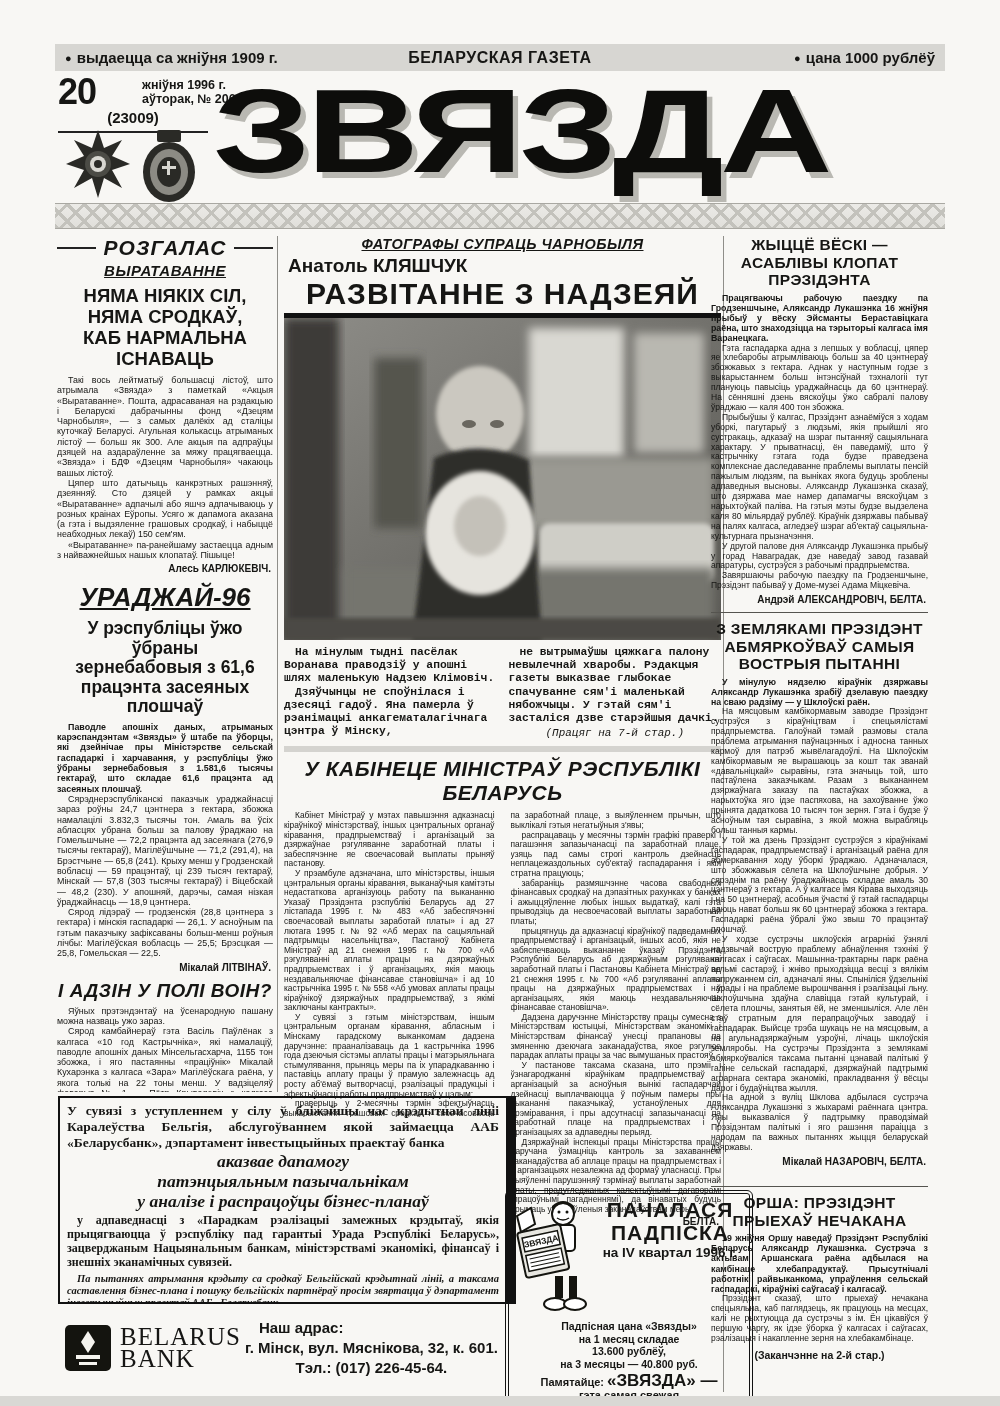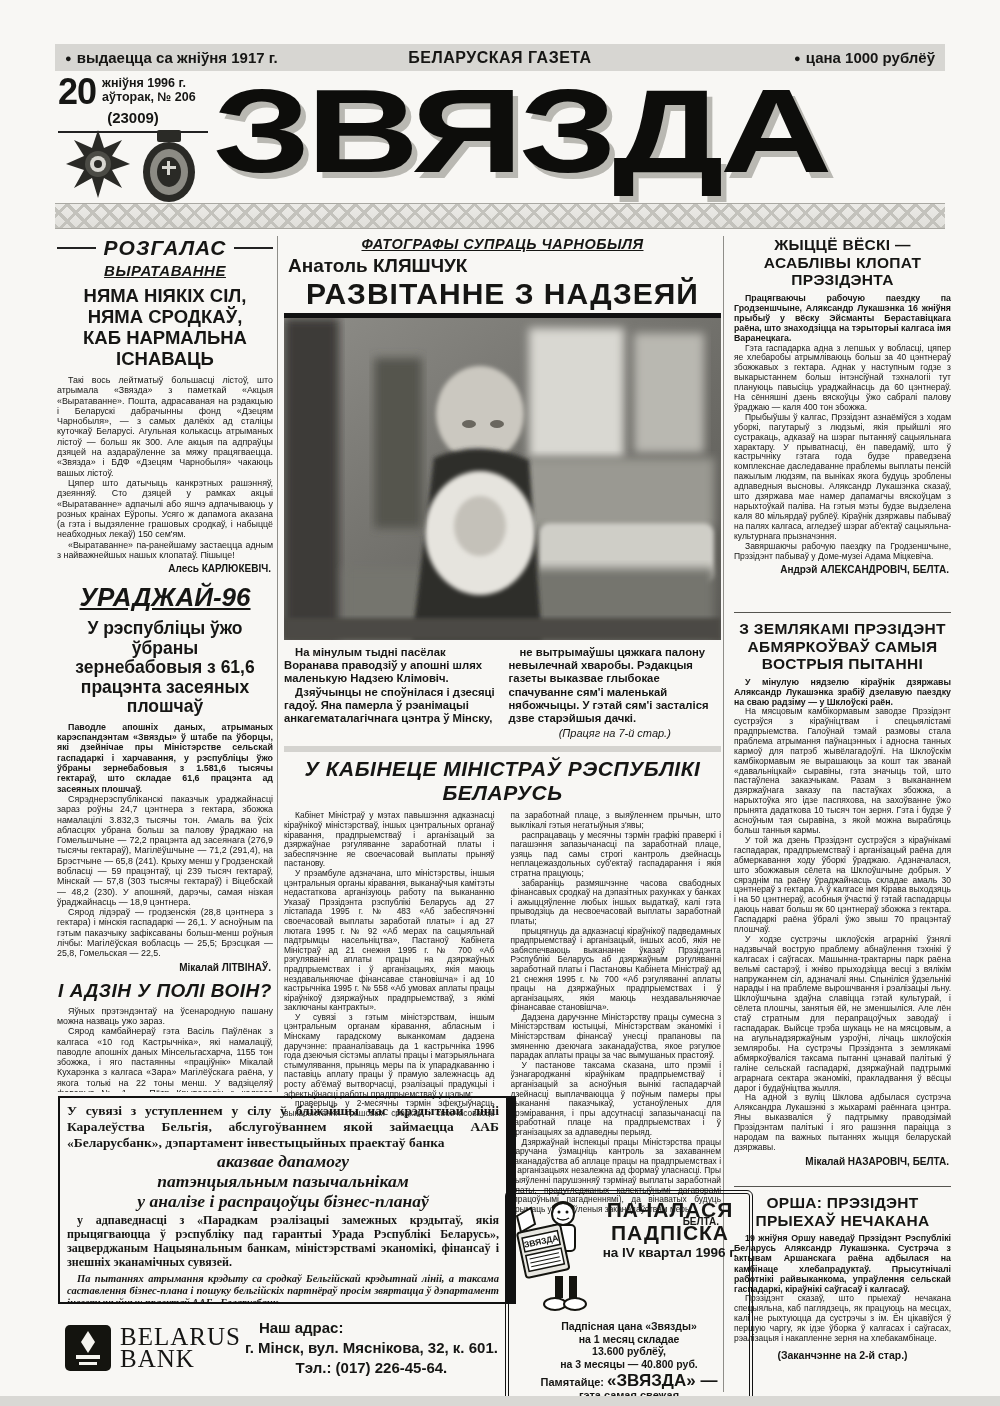--- a/index.html
+++ b/index.html
@@ -10,21 +10,21 @@
   
   .topbar{left:55px;top:44px;width:890px;height:27px;background:#d7d6d2;
           display:flex;align-items:center;font-weight:bold;font-size:15px;}
   .topbar .tb-left{margin-left:10px;}
   .topbar .tb-center{position:absolute;left:0;width:100%;text-align:center;font-size:16px;letter-spacing:.5px;}
   .topbar .tb-right{margin-left:auto;margin-right:10px;position:relative;z-index:1;}
   .bullet{font-size:11px;vertical-align:1px;margin-right:5px;}
 
   
   .issue{left:58px;top:76px;width:150px;}
-  .issue .row1{display:flex;align-items:flex-start;}
+  .issue .row1{display:flex;align-items:center;gap:40px;}
   .issue .day{font-size:36px;font-weight:bold;line-height:32px;letter-spacing:-1px;}
   .issue .dates{margin-left:6px;font-size:12.5px;font-weight:bold;line-height:14px;white-space:nowrap;}
   .issue .num{font-size:15px;font-weight:bold;text-align:center;margin-top:1px;}
   .issue .rule{border-bottom:2px solid #222;margin-top:5px;width:150px;}
   .medals{left:66px;top:128px;width:150px;display:flex;gap:10px;}
   .logo{left:213px;top:66px;width:740px;height:135px;font-size:118px;font-weight:bold;
         letter-spacing:-3px;transform:scaleX(1.32);transform-origin:left center;
         line-height:130px;color:#0d0d0b;text-shadow:4px 6px 0 #b9b8b2;}
   .ornament{left:55px;top:203px;width:890px;height:24px;
      background:
@@ -57,33 +57,33 @@
   .vhead{font-size:19px;font-weight:bold;text-align:center;margin:7px 0 4px 0;letter-spacing:.5px;font-style:italic;}
 
   
   .col-center{left:284px;top:236px;width:437px;}
   .c-kicker{text-align:center;font-size:14.5px;font-weight:bold;font-style:italic;
             text-decoration:underline;letter-spacing:.5px;}
   .c-author{font-size:19px;font-weight:bold;margin:3px 0 0 4px;}
   .c-head{font-size:30px;font-weight:bold;text-align:center;letter-spacing:1px;line-height:33px;}
   .photo-bar{height:5px;background:#111;margin-top:3px;}
   .photo-wrap{height:322px;overflow:hidden;background:#777;}
-  .caption{display:flex;gap:12px;margin-top:6px;font-weight:bold;font-size:11.3px;line-height:13.2px;}
+  .caption{display:flex;gap:12px;margin-top:6px;font-weight:bold;font-size:11.3px;line-height:13.2px;font-family:Liberation Mono, monospace;}
   .caption>div{flex:1;}
   .cap-more{font-style:italic;font-weight:normal;text-align:center;font-size:11px;margin-top:2px;}
   .gray-rule{height:6px;background:#d4d3cf;margin:6px 0 5px 0;}
   .cab-head{font-size:21px;font-weight:bold;font-style:italic;text-align:center;
             letter-spacing:.5px;margin-bottom:6px;}
   .cab-cols{display:flex;gap:16px;}
   .cab-col{width:213px;font-size:8.4px;line-height:9.6px;text-align:justify;}
   .cab-a{height:306px;overflow:hidden;}
   .cab-b{height:418px;overflow:hidden;}
 
   
-  .col-right{left:734px;top:236px;width:217px;height:1156px;overflow:hidden;}
+  .col-right{left:711px;top:236px;width:217px;height:1156px;overflow:hidden;}
   .r-sec{overflow:hidden;}
   .r-head{font-size:15.5px;line-height:17.5px;font-weight:bold;text-align:center;margin-bottom:4px;letter-spacing:.3px;}
   .r-body{font-size:8.5px;line-height:9.9px;text-align:justify;}
   .r-lead{font-weight:bold;font-size:8.8px;line-height:10.2px;}
   .r-rule{border-top:1px solid #55544f;margin:6px 0 7px 0;}
   .r-more{font-weight:bold;text-align:center;font-size:10.5px;margin-top:5px;}
 
   
   .bank-ad{left:58px;top:1096px;width:432px;height:194px;border:2px solid #111;
            border-right:10px solid #111;padding:5px 7px;
@@ -113,21 +113,21 @@
   .subs-rem .big{font-size:17px;}
   .page-bottom{left:0;top:1396px;width:1000px;height:10px;background:#d9d8d4;}
 </style>
 </head>
 <body>
 
 <div class="page">
 
   <div class="abs topbar">
     <span class="tb-center">БЕЛАРУСКАЯ ГАЗЕТА</span>
-    <span class="tb-left"><span class="bullet">●</span><span>выдаецца са жніўня 1917 г.</span></span>
+    <span class="tb-left"><span class="bullet">●</span><span>выдаецца са жніўня 1909 г.</span></span>
     <span class="tb-right"><span class="bullet">●</span><span>цана 1000 рублёў</span></span>
   </div>
 
   <div class="abs issue">
     <div class="row1">
       <span class="day">20</span>
       <span class="dates">
         <span>жніўня 1996 г.</span><br>
         <span>аўторак,  № 206</span>
       </span>
@@ -283,20 +283,21 @@
     </div>
   </div>
 
   <div class="abs col-right">
     <div class="r-sec" style="height:370px;">
       <div class="r-head">ЖЫЦЦЁ ВЁСКІ — АСАБЛІВЫ КЛОПАТ ПРЭЗІДЭНТА</div>
       <div class="r-body">
         <p class="r-lead">Працягваючы рабочую паездку па Гродзеншчыне, Аляксандр Лукашэнка 16 жніўня прыбыў у вёску Эйсманты Бераставіцкага раёна, што знаходзіцца на тэрыторыі калгаса імя Варанецкага.</p>
         <p>Гэта гаспадарка адна з лепшых у вобласці, цяпер яе хлебаробы атрымліваюць больш за 40 цэнтнераў збожжавых з гектара. Аднак у наступным годзе з выкарыстаннем больш інтэнсіўнай тэхналогіі тут плануюць павысіць ураджайнасць да 60 цэнтнераў. На сённяшні дзень вяскоўцы ўжо сабралі палову ўраджаю — каля 400 тон збожжа.</p>
         <p>Прыбыўшы ў калгас, Прэзідэнт азнаёміўся з ходам уборкі, пагутарыў з людзьмі, якія прыйшлі яго сустракаць, адказаў на шэраг пытанняў сацыяльнага характару. У прыватнасці, ён паведаміў, што ў кастрычніку гэтага года будзе праведзена комплекснае даследаванне праблемы выплаты пенсій пажылым людзям, па выніках якога будуць зроблены адпаведныя высновы. Аляксандр Лукашэнка сказаў, што дзяржава мае намер дапамагчы вяскоўцам з нарыхтоўкай паліва. На гэтыя мэты будзе выдзелена каля 80 мільярдаў рублёў. Кіраўнік дзяржавы пабываў на палях калгаса, агледзеў шэраг аб'ектаў сацыяльна-культурнага прызначэння.</p>
+        <p>У другой палове дня Аляксандр Лукашэнка прыбыў у горад Наваградак, дзе наведаў завод газавай апаратуры, сустрэўся з рабочымі прадпрыемства.</p>
         <p>Завяршаючы рабочую паездку па Гродзеншчыне, Прэзідэнт пабываў у Доме-музеі Адама Міцкевіча.</p>
       </div>
       <div class="byline">Андрэй АЛЕКСАНДРОВІЧ, БЕЛТА.</div>
     </div>
     <div class="r-rule"></div>
 
     <div class="r-sec" style="height:560px;">
       <div class="r-head">З ЗЕМЛЯКАМІ ПРЭЗІДЭНТ АБМЯРКОЎВАЎ САМЫЯ ВОСТРЫЯ ПЫТАННІ</div>
       <div class="r-body">
         <p class="r-lead">У мінулую нядзелю кіраўнік дзяржавы Аляксандр Лукашэнка зрабіў дзелавую паездку на сваю радзіму — у Шклоўскі раён.</p>

